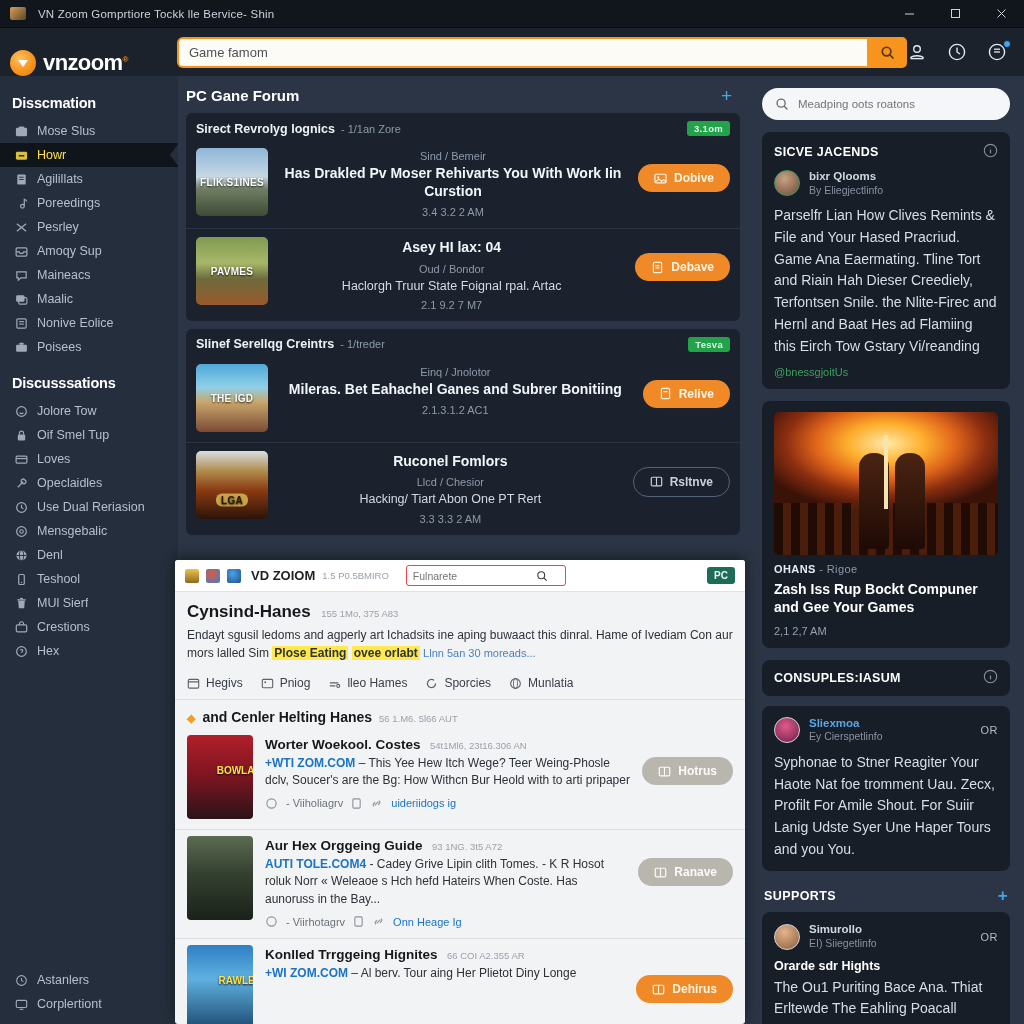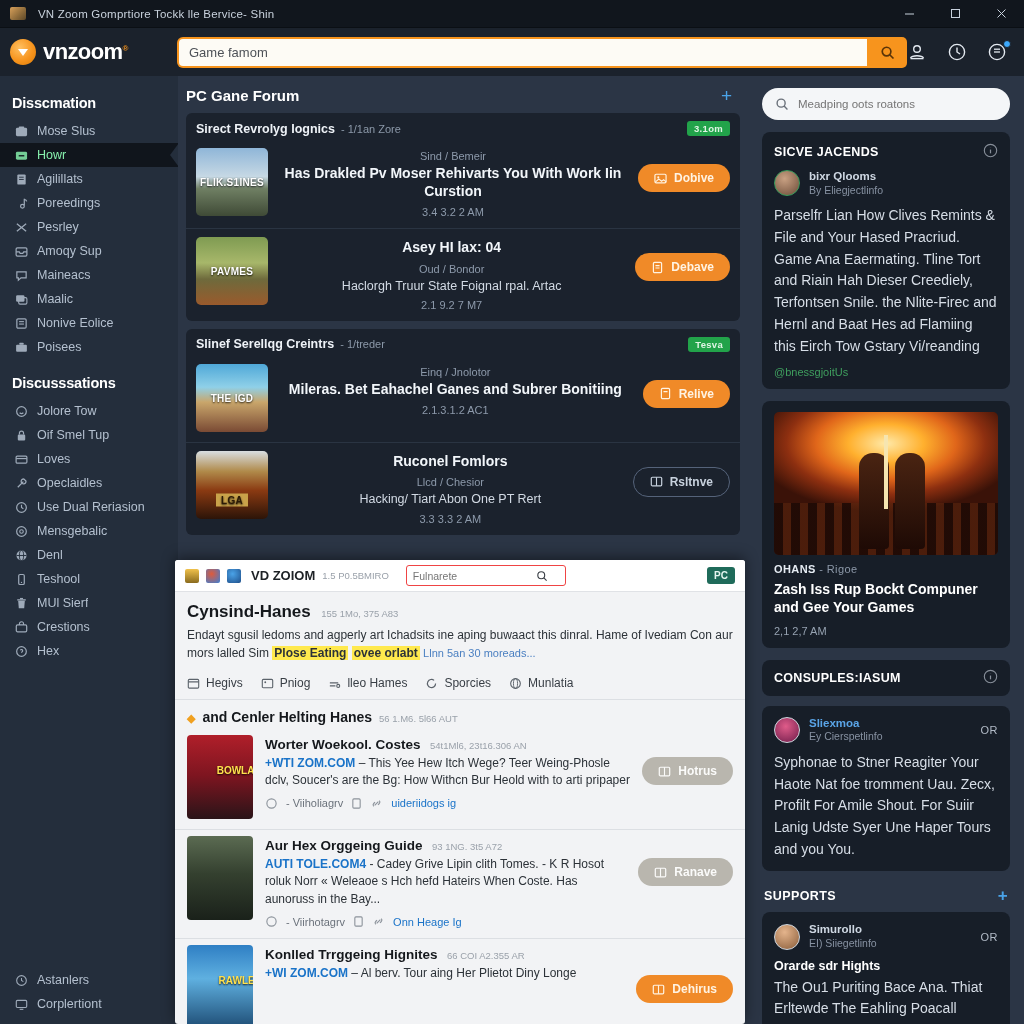--- a/index.html
+++ b/index.html
@@ -32,21 +32,21 @@
     width: 46px; height: 28px; display: flex; align-items: center;
     justify-content: center; color: #c9d2dd;
   }
   .tb-btn svg { display: block; }
 
   
   .header {
     position: absolute; top: 28px; left: 0; width: 1024px; height: 48px;
     background: #1b222c; display: flex; align-items: center;
   }
-  .brand { width: 178px; height: 48px; display: flex; align-items: center; padding-left: 10px; border-radius: 22px; }
+  .brand { width: 178px; height: 48px; display: flex; align-items: flex-end; padding-left: 10px; border-radius: 22px; }
   .brand-mark {
     width: 26px; height: 26px; border-radius: 50%;
     background: radial-gradient(circle at 38% 34%, #ffc061 0%, #f7941d 55%, #d97b09 100%);
     display: flex; align-items: center; justify-content: center; flex: none;
   }
   .brand-word {
     margin-left: 7px; font-size: 22px; font-weight: 700; color: #ffffff;
     letter-spacing: -0.6px; position: relative;
   }
   .brand-tm { font-size: 8px; vertical-align: super; color: #f7941d; }
@@ -79,21 +79,21 @@
   .side-title {
     font-size: 14.5px; font-weight: 700; color: #ffffff;
     padding: 5px 0 8px 12px; letter-spacing: -.2px;
   }
   .side-item {
     display: flex; align-items: center; gap: 9px;
     height: 24px; padding-left: 14px; cursor: pointer;
     font-size: 12.5px; color: #b4c0cf; position: relative;
   }
   .side-item .lbl { white-space: nowrap; overflow: hidden; }
-  .side-item.active { background: #10151c; color: #86efac; }
+  .side-item.active { background: #10151c; color: #fde047; }
   .side-item.active::after {
     content: ""; position: absolute; right: -1px; top: 0;
     border-top: 12px solid transparent; border-bottom: 12px solid transparent;
     border-right: 9px solid #242e3c;
   }
   .si-ico {
     width: 14px; height: 14px; flex: none; opacity: .85;
     display: flex; align-items: center; justify-content: center;
   }
   .side-bottom { position: absolute; bottom: 8px; left: 0; width: 178px; }
@@ -650,21 +650,21 @@
           <svg width="13" height="13" viewBox="0 0 14 14">
               <rect x="2.6" y="1.4" width="8.8" height="11.2" rx="1.3" fill="none" stroke="currentColor" stroke-width="1.3"></rect>
               <line x1="4.8" y1="5" x2="9.2" y2="5" stroke="currentColor" stroke-width="1.2"></line>
             </svg>
           <span>Relive</span>
         </div>
       </div>
 
       <div class="topic">
         <div class="thumb" style="background:linear-gradient(180deg,#d8dee2 0%,#b08a4a 30%,#8a3a12 58%,#2c1408 100%)">
-          <span class="tlabel" style="top:auto;bottom:6px;background:#c9a24a;color:#2b1a06;padding:1px 5px;border-radius:0">LGA</span>
+          <span class="tlabel" style="top:auto;bottom:6px;background:#c9a24a;color:#2b1a06;padding:1px 5px;border-radius:6px">LGA</span>
         </div>
         <div class="t-body">
           <div class="t-title">Ruconel Fomlors</div>
           <div class="t-meta">Llcd / Chesior</div>
           <div class="t-sub">Hacking/ Tiart Abon One PT Rert</div>
           <div class="t-time">3.3 3.3 2 AM</div>
         </div>
         <div class="btn-pill btn-ghost">
           <svg width="13" height="13" viewBox="0 0 14 14">
               <rect x="1.4" y="2.4" width="11.2" height="9.2" rx="1.2" fill="none" stroke="currentColor" stroke-width="1.3"></rect>

